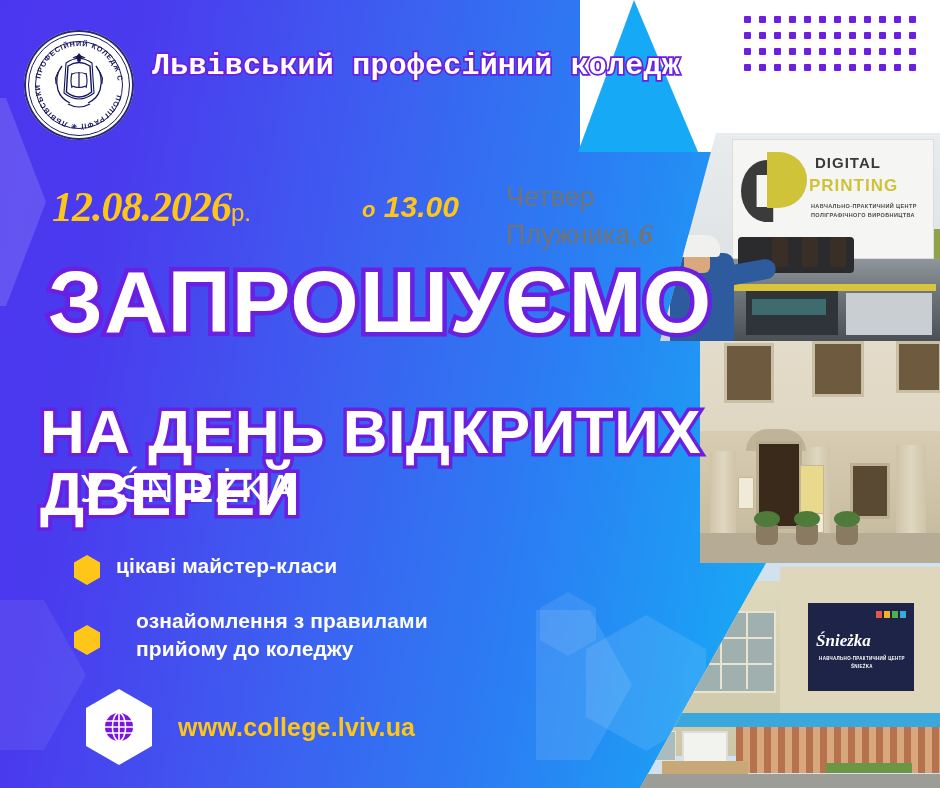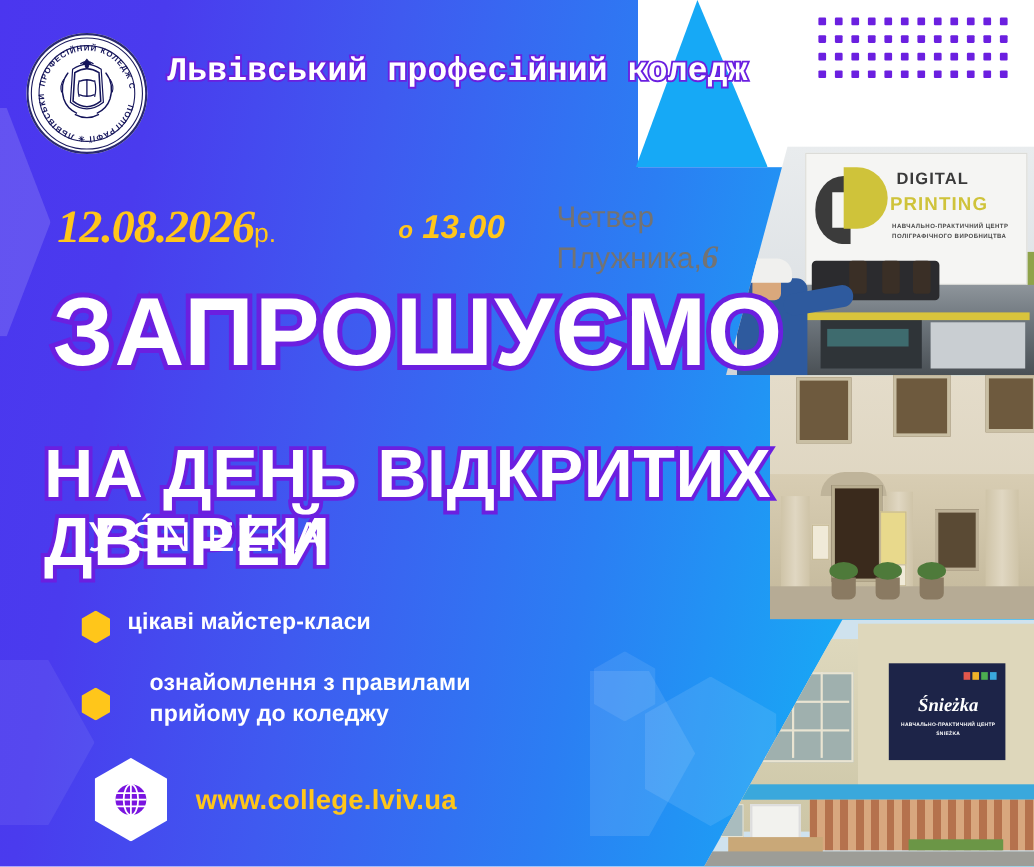--- a/index.html
+++ b/index.html
@@ -132,21 +132,21 @@
     top:563px;right:0;width:300px;height:225px;
     clip-path:polygon(126px 0, 100% 0, 100% 100%, 0 100%);
   }
   .pc-sky{position:absolute;inset:0;background:#cfe2ee;}
   .pc-bld{position:absolute;left:0;top:18px;width:100%;height:175px;background:linear-gradient(180deg,#ded8bd 0%,#d5cfb2 50%,#cdc6a6 100%);}
   .pc-top{position:absolute;left:140px;top:4px;width:160px;height:190px;background:#ded7bb;}
   .pc-glass{position:absolute;left:2px;top:48px;width:130px;height:78px;background:#9fb0ae;border:2px solid #e9e4d2;}
   .pc-mull{position:absolute;top:48px;width:2px;height:78px;background:#e9e4d2;}
   .pc-hmull{position:absolute;left:2px;width:130px;height:2px;background:#e9e4d2;}
   .pc-sign{position:absolute;left:168px;top:40px;width:106px;height:88px;background:#1d2448;}
-  .pc-signtxt{position:absolute;left:176px;top:68px;width:92px;text-align:center;font:italic 700 17px "Liberation Serif",serif;color:#ffffff;}
+  .pc-signtxt{position:absolute;left:176px;top:68px;width:92px;font:italic 700 17px "Liberation Serif",serif;color:#ffffff;}
   .pc-signsub{position:absolute;left:176px;top:92px;width:92px;text-align:center;font:700 4.5px "Liberation Sans",sans-serif;color:#ffffff;line-height:1.8;letter-spacing:.3px;}
   .pc-chip{position:absolute;top:48px;width:6px;height:7px;}
   .pc-awn{position:absolute;left:0;top:150px;width:100%;height:14px;background:#3aa8dc;}
   .pc-brick{position:absolute;left:96px;top:164px;width:204px;height:46px;
     background:repeating-linear-gradient(90deg,#b5724d 0 7px,#d8a77e 7px 14px);}
   .pc-door{position:absolute;left:42px;top:168px;width:42px;height:42px;background:#f2f2ee;border:2px solid #ddd;}
   .pc-steps{position:absolute;left:22px;top:198px;width:86px;height:18px;background:#c9a878;}
   .pc-grass{position:absolute;left:186px;top:200px;width:86px;height:10px;background:#6b9646;}
   .pc-road{position:absolute;left:0;bottom:0;width:100%;height:14px;background:#9d9d97;}
   .pc-win{position:absolute;background:#a9bcbe;border:1px solid #e9e4d2;}

